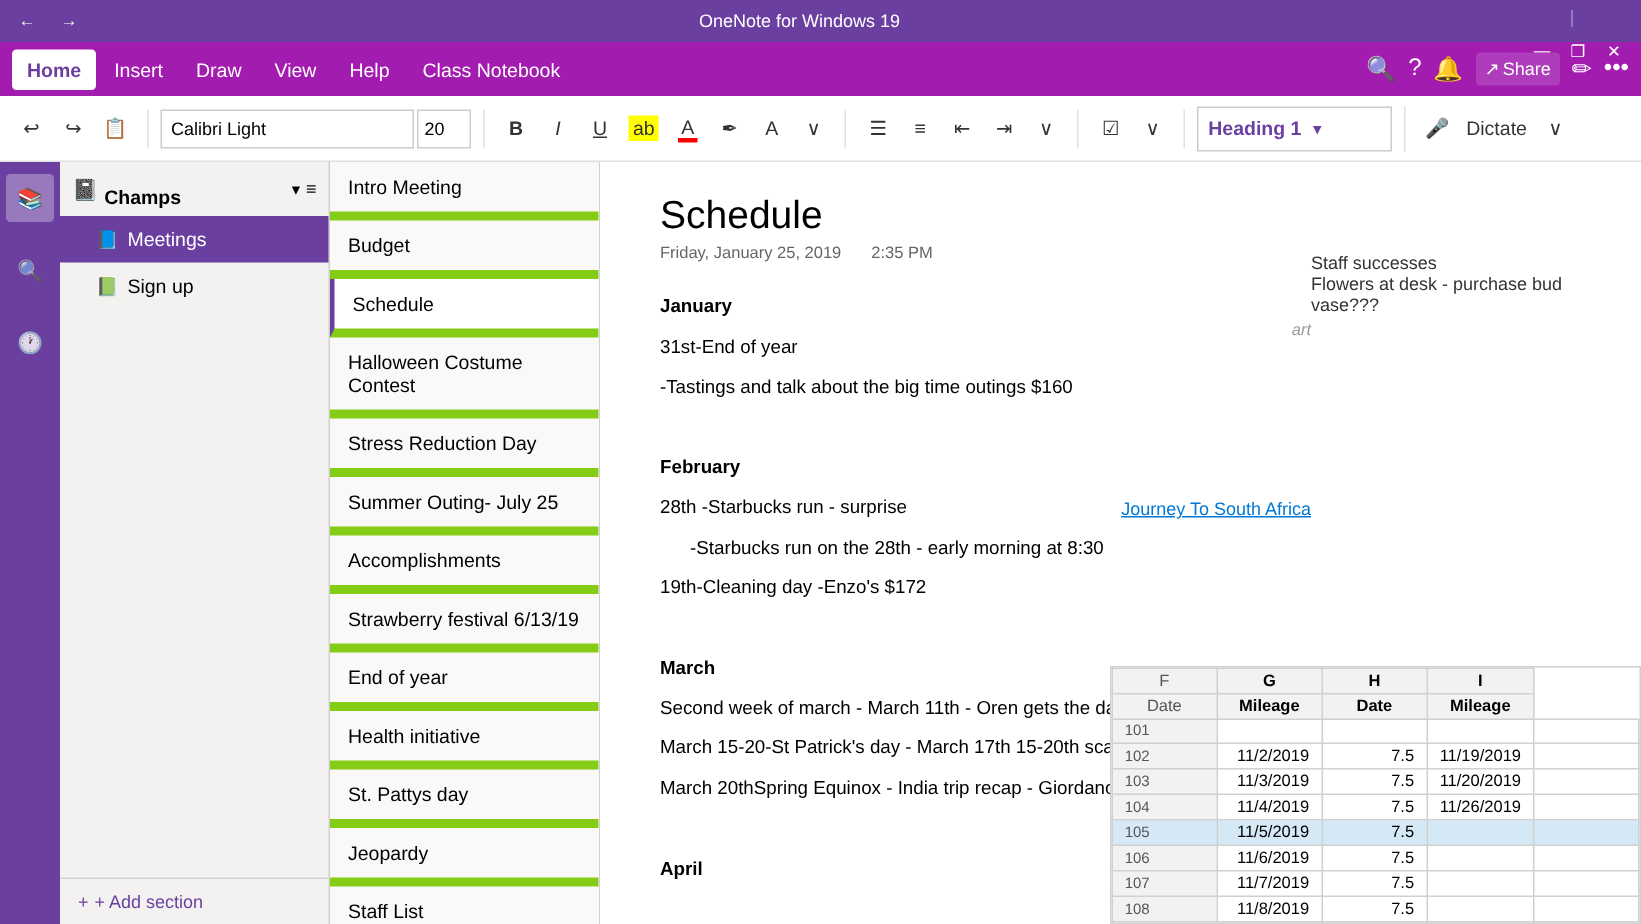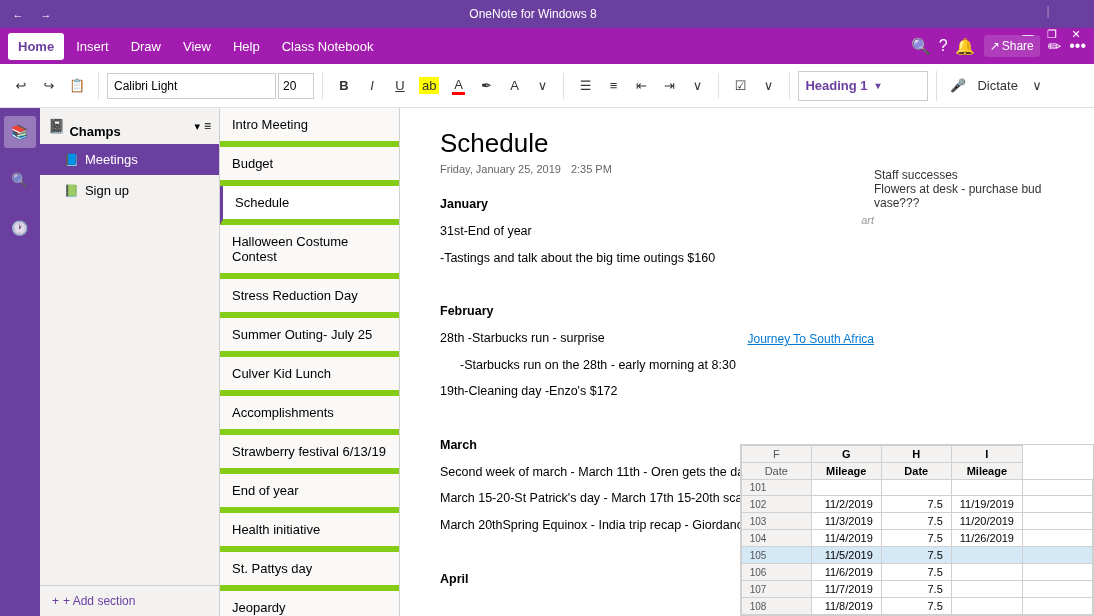--- a/index.html
+++ b/index.html
@@ -166,21 +166,21 @@
       font-size: 26px;
       font-weight: 300;
       color: #000;
       margin-bottom: 4px;
     }
     .note-meta {
       font-size: 11px;
       color: #666;
       margin-bottom: 20px;
       display: flex;
-      gap: 10px;
+      gap: 20px;
     }
     .note-body {
       font-size: 12.5px;
       line-height: 1.5;
       color: #000;
       max-width: 700px;
     }
     .note-body p { margin-bottom: 8px; }
     .note-body .month { font-weight: 600; margin-top: 10px; }
     .note-body .indent { padding-left: 20px; }
@@ -225,21 +225,21 @@
     .toolbar-right-btn { display: flex; align-items: center; gap: 2px; font-size: 12px; cursor: pointer; padding: 4px 6px; border-radius: 3px; }
   </style>
 </head>
 <body>
 
 <div class="title-bar">
   <div class="title-bar-left">
     <span class="title-btn">←</span>
     <span class="title-btn">→</span>
   </div>
-  <div class="title-bar-center">OneNote for Windows 8</div>
+  <div class="title-bar-center">OneNote for Windows 19</div>
   <div class="title-bar-right">
     <span>Joe Kunkel</span>
     <span style="color:rgba(255,255,255,0.4)">|</span>
     <div class="title-bar-controls">
       <span class="title-btn">—</span>
       <span class="title-btn">❐</span>
       <span class="title-btn close">✕</span>
     </div>
   </div>
 </div>
@@ -341,21 +341,20 @@
     </div>
   </div>
 
   <div class="sections-panel">
     <div class="section-item">Intro Meeting</div>
     <div class="section-item">Budget</div>
     <div class="section-item active">Schedule</div>
     <div class="section-item">Halloween Costume Contest</div>
     <div class="section-item">Stress Reduction Day</div>
     <div class="section-item">Summer Outing- July 25</div>
-    <div class="section-item">Culver Kid Lunch</div>
     <div class="section-item">Accomplishments</div>
     <div class="section-item">Strawberry festival  6/13/19</div>
     <div class="section-item">End of year</div>
     <div class="section-item">Health initiative</div>
     <div class="section-item">St. Pattys day</div>
     <div class="section-item">Jeopardy</div>
     <div class="section-item">Staff List</div>
     <div class="section-item">Wild Ideas For the Future</div>
 
   </div>

